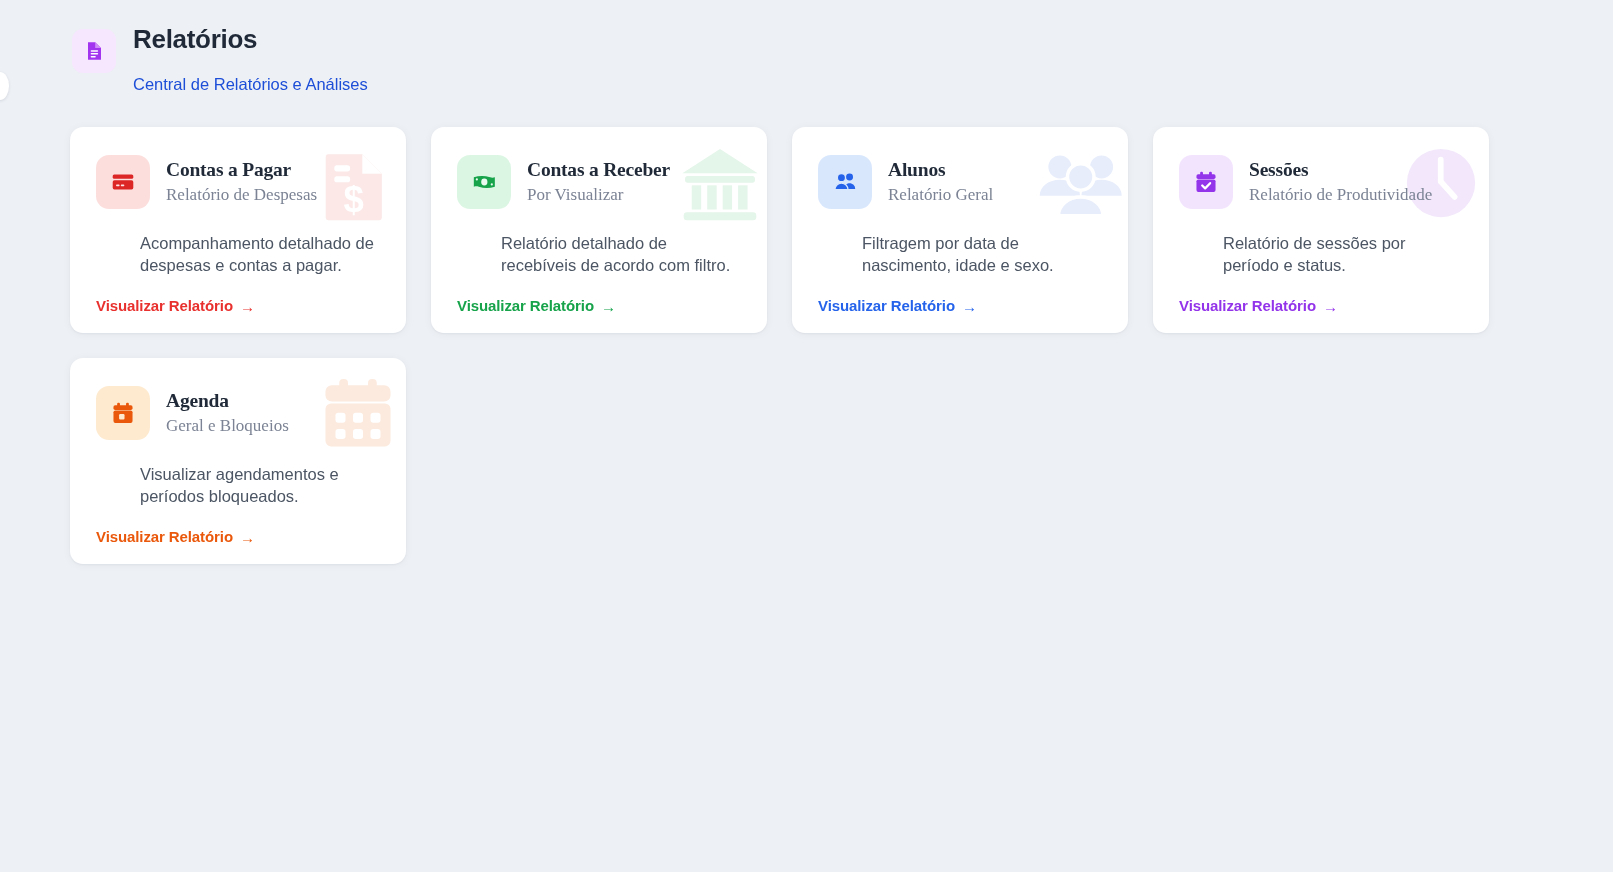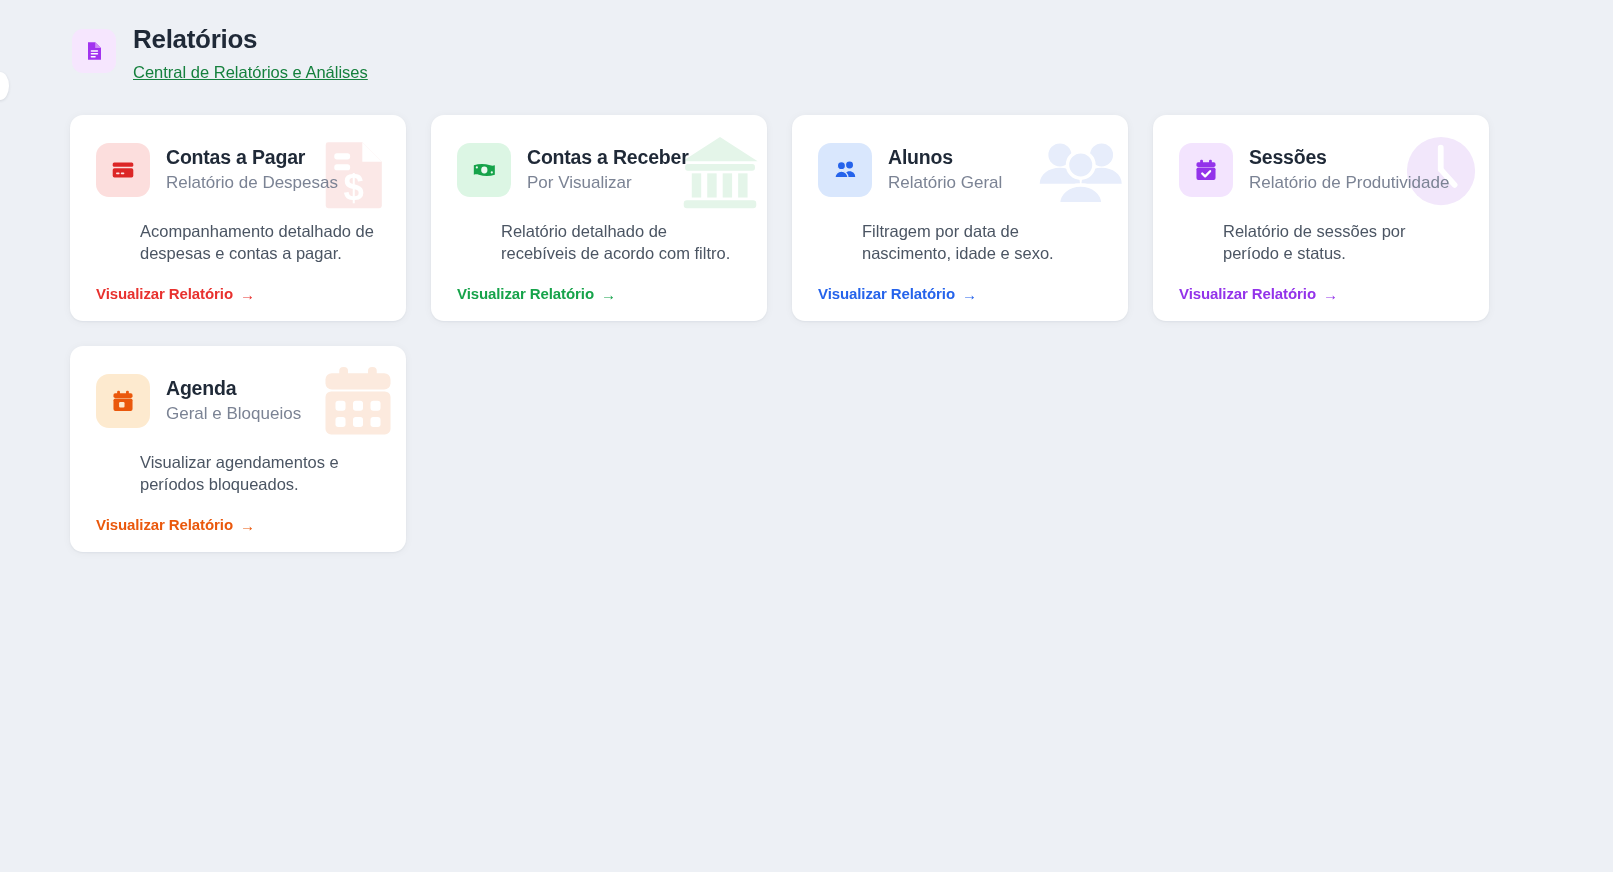--- a/index.html
+++ b/index.html
@@ -42,24 +42,23 @@
   .header-text { display: flex; flex-direction: column; }
   .page-title {
     font-size: 26px;
     font-weight: 700;
     color: #1f2937;
     letter-spacing: -.3px;
     line-height: 1.15;
   }
   .page-subtitle {
     font-size: 16.5px;
-    color: #15803d;
-    margin-top: 8px;
+    color: #1d4ed8;
+    margin-top: 20px;
     line-height: 1.2;
-    text-decoration: underline;
   }
 
   
   .card-grid {
     display: grid;
     grid-template-columns: repeat(4, 336px);
     gap: 25px;
     padding: 32px 0 0 70px;
   }
   .report-card {
@@ -85,21 +84,21 @@
     align-items: center;
     gap: 16px;
     z-index: 2;
   }
   .card-icon-tile {
     width: 54px; height: 54px;
     border-radius: 13px;
     display: flex; align-items: center; justify-content: center;
     flex: none;
   }
-  .card-titles { display: flex; flex-direction: column; }
+  .card-titles { display: flex; flex-direction: column; font-family: Liberation Serif, serif; }
   .card-title {
     font-size: 19.5px;
     font-weight: 700;
     color: #1f2937;
     letter-spacing: -.2px;
     line-height: 1.2;
   }
   .card-subtitle {
     font-size: 17px;
     color: #7b8394;

